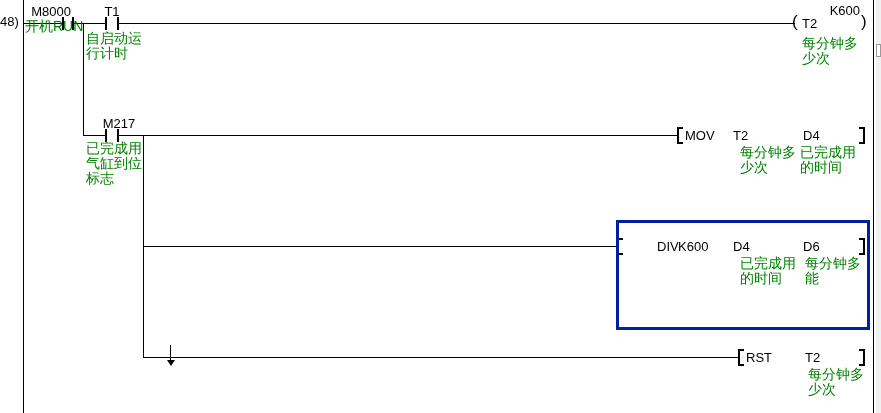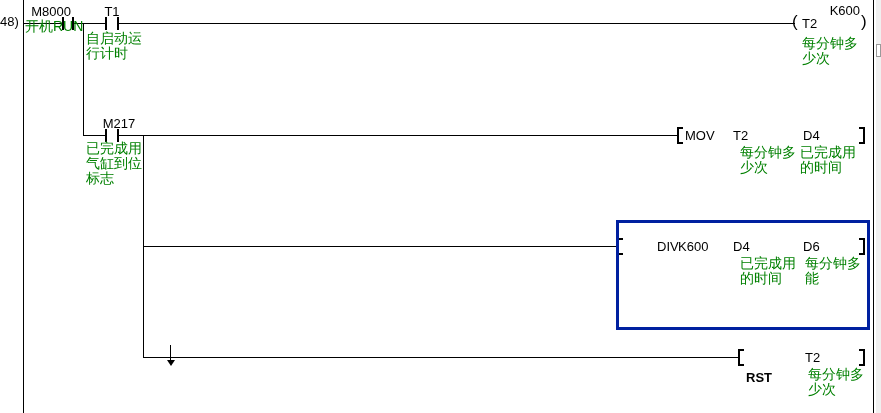--- a/index.html
+++ b/index.html
@@ -123,21 +123,21 @@
   <div>
     <div class="h" style="left:143px;top:357px;width:595px;"></div>
 
     <div>
       <div class="v" style="left:170px;top:345px;height:16px;"></div>
       <div class="arrowhead" style="left:167px;top:360px;"></div>
     </div>
 
     <div>
       <div class="brl" style="left:738px;top:349px;"></div>
-      <span class="dev" style="left:746px;top:370px;font-weight:bold;">RST</span>
+      <span class="dev" style="left:746px;top:350px;">RST</span>
       <span class="dev" style="left:805px;top:350px;">T2</span>
       <div class="brr" style="left:859px;top:349px;"></div>
       <span class="cmt" style="left:808px;top:367px;width:62px;">每分钟多
 少次</span>
     </div>
   </div>
 
   <div id="sb-track"></div>
   <div id="sb-thumb"></div>
 

